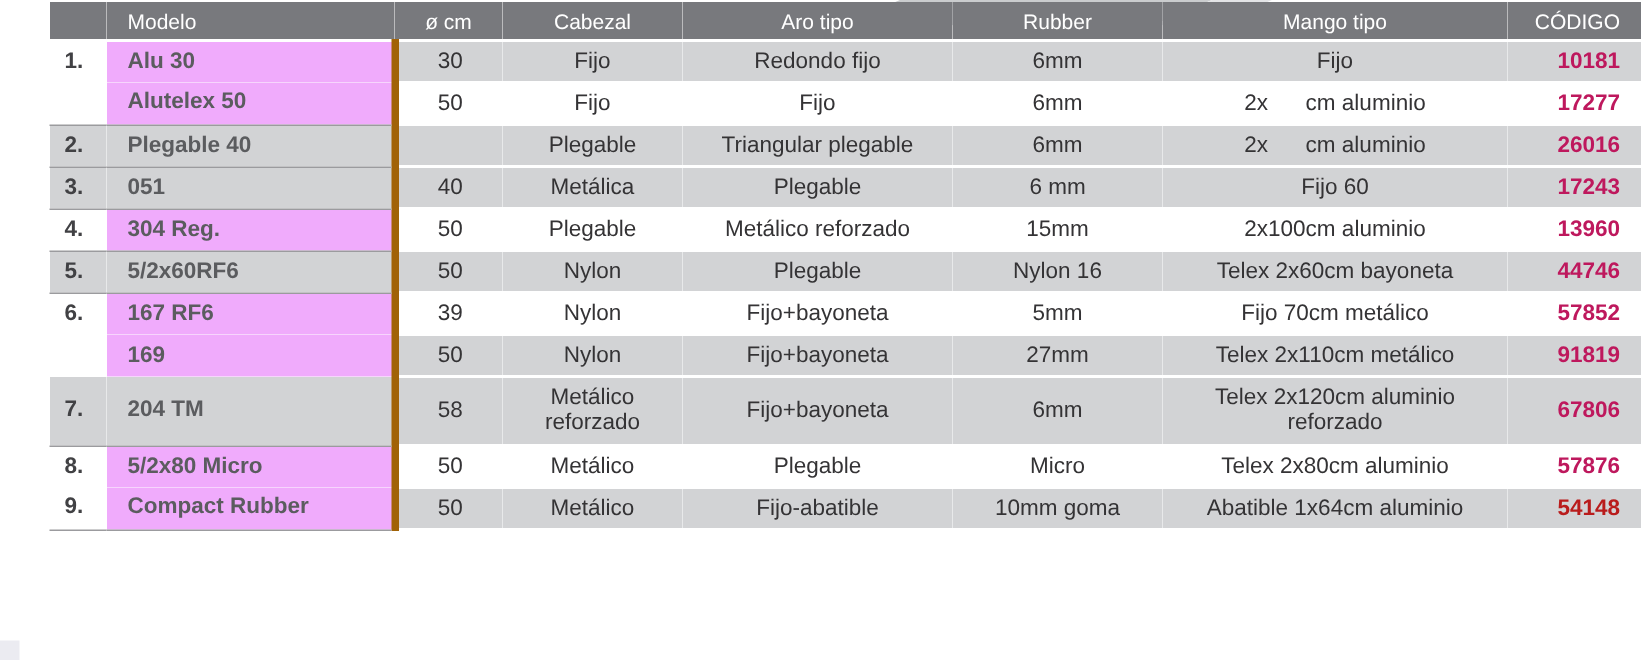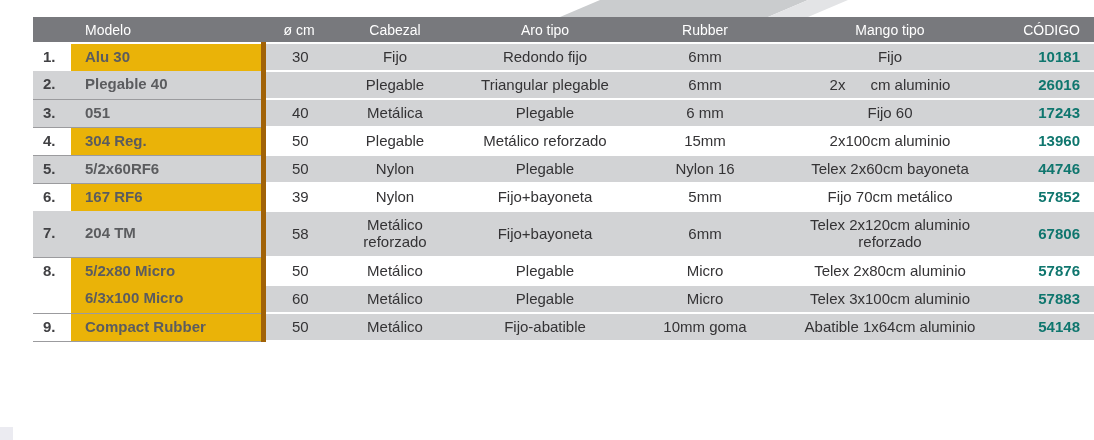--- a/index.html
+++ b/index.html
@@ -4,41 +4,41 @@
 <style>
   html,body{margin:0;padding:0;background:#fff;}
   .page{position:relative;width:1094px;height:440px;background:#ffffff;overflow:hidden;
         font-family:"Liberation Sans", sans-serif;}
   
   .deco-band{position:absolute;left:0;top:0;width:1094px;height:17px;}
   .band1{background:#caccce;clip-path:polygon(600px 0,808px 0,768px 17px,560px 17px);}
   .band2{background:#e3e4e6;clip-path:polygon(808px 0,848px 0,808px 17px,768px 17px);}
   .corner-deco{position:absolute;left:0;top:427px;width:13px;height:13px;background:#ebebf1;}
 
-  table.spec{position:absolute;left:33px;top:17px;width:1061px;border-collapse:collapse;
+  table.spec{position:absolute;left:33px;top:1px;width:1061px;border-collapse:collapse;
              table-layout:fixed;}
   th,td{box-sizing:border-box;overflow:hidden;}
   thead th{background:#78797d;color:#ffffff;font-weight:normal;font-size:14px;height:26px;
            border-bottom:2px solid #fff;text-align:center;vertical-align:middle;padding:0;}
   th.h-model{text-align:left;padding-left:14px;}
   th.h-codigo{text-align:right;padding-right:14px;}
 
   tr.r{height:28px;}
   tr.r.tall{height:46px;}
   td{font-size:15px;color:#343335;text-align:center;vertical-align:middle;
      white-space:pre-wrap;line-height:1.12;padding:0;}
   td.ln{background:#fff;text-align:left;padding-left:10px;font-weight:bold;color:#414144;}
-  td.lm{background:#eab308;text-align:left;padding-left:14px;font-weight:bold;color:#5b5c5f;}
+  td.lm{background:#f0abfc;text-align:left;padding-left:14px;font-weight:bold;color:#5b5c5f;}
   tr.lg td.ln, tr.lg td.lm{background:#d2d3d5;}
   td.d{border-bottom:2px solid #ffffff;background:#ffffff;}
   tr.dg td.d{background:#d2d3d5;}
   tr.ge td.ln, tr.ge td.lm{border-bottom:1px solid #9b9b9e;}
   td.diam{border-left:5px solid #a16207;}
-  td.code{font-weight:bold;color:#0f766e;text-align:right;padding-right:14px;}
-  td.code.red{color:#0f766e;}
+  td.code{font-weight:bold;color:#be185d;text-align:right;padding-right:14px;}
+  td.code.red{color:#b91c1c;}
 </style>
 </head>
 <body>
 
 <div class="page">
   <div class="deco-band band1"></div>
   <div class="deco-band band2"></div>
   <div class="corner-deco"></div>
 
   <table class="spec">
@@ -67,20 +67,30 @@
     <tbody>
       <tr class="r dg">
         <td class="ln">1.</td>
         <td class="lm">Alu 30</td>
         <td class="d diam">30</td>
         <td class="d">Fijo</td>
         <td class="d">Redondo fijo</td>
         <td class="d">6mm</td>
         <td class="d">Fijo</td>
         <td class="d code">10181</td>
+      </tr>
+      <tr class="r dw ge">
+        <td class="ln"></td>
+        <td class="lm">Alutelex 50</td>
+        <td class="d diam">50</td>
+        <td class="d">Fijo</td>
+        <td class="d">Fijo</td>
+        <td class="d">6mm</td>
+        <td class="d">2x      cm aluminio</td>
+        <td class="d code">17277</td>
       </tr>
       <tr class="r lg dg ge">
         <td class="ln">2.</td>
         <td class="lm">Plegable 40</td>
         <td class="d diam"></td>
         <td class="d">Plegable</td>
         <td class="d">Triangular plegable</td>
         <td class="d">6mm</td>
         <td class="d">2x      cm aluminio</td>
         <td class="d code">26016</td>
@@ -118,20 +128,30 @@
       <tr class="r dw">
         <td class="ln">6.</td>
         <td class="lm">167 RF6</td>
         <td class="d diam">39</td>
         <td class="d">Nylon</td>
         <td class="d">Fijo+bayoneta</td>
         <td class="d">5mm</td>
         <td class="d">Fijo 70cm metálico</td>
         <td class="d code">57852</td>
       </tr>
+      <tr class="r dg">
+        <td class="ln"></td>
+        <td class="lm">169</td>
+        <td class="d diam">50</td>
+        <td class="d">Nylon</td>
+        <td class="d">Fijo+bayoneta</td>
+        <td class="d">27mm</td>
+        <td class="d">Telex 2x110cm metálico</td>
+        <td class="d code">91819</td>
+      </tr>
       <tr class="r lg dg ge tall">
         <td class="ln">7.</td>
         <td class="lm">204 TM</td>
         <td class="d diam">58</td>
         <td class="d">Metálico
 reforzado</td>
         <td class="d">Fijo+bayoneta</td>
         <td class="d">6mm</td>
         <td class="d">Telex 2x120cm aluminio
 reforzado</td>
@@ -141,30 +161,20 @@
         <td class="ln">8.</td>
         <td class="lm">5/2x80 Micro</td>
         <td class="d diam">50</td>
         <td class="d">Metálico</td>
         <td class="d">Plegable</td>
         <td class="d">Micro</td>
         <td class="d">Telex 2x80cm aluminio</td>
         <td class="d code">57876</td>
       </tr>
       <tr class="r dg ge">
-        <td class="ln"></td>
-        <td class="lm">6/3x100 Micro</td>
-        <td class="d diam">60</td>
-        <td class="d">Metálico</td>
-        <td class="d">Plegable</td>
-        <td class="d">Micro</td>
-        <td class="d">Telex 3x100cm aluminio</td>
-        <td class="d code">57883</td>
-      </tr>
-      <tr class="r dg ge">
         <td class="ln">9.</td>
         <td class="lm">Compact Rubber</td>
         <td class="d diam">50</td>
         <td class="d">Metálico</td>
         <td class="d">Fijo-abatible</td>
         <td class="d">10mm goma</td>
         <td class="d">Abatible 1x64cm aluminio</td>
         <td class="d code red">54148</td>
       </tr>
     </tbody>

